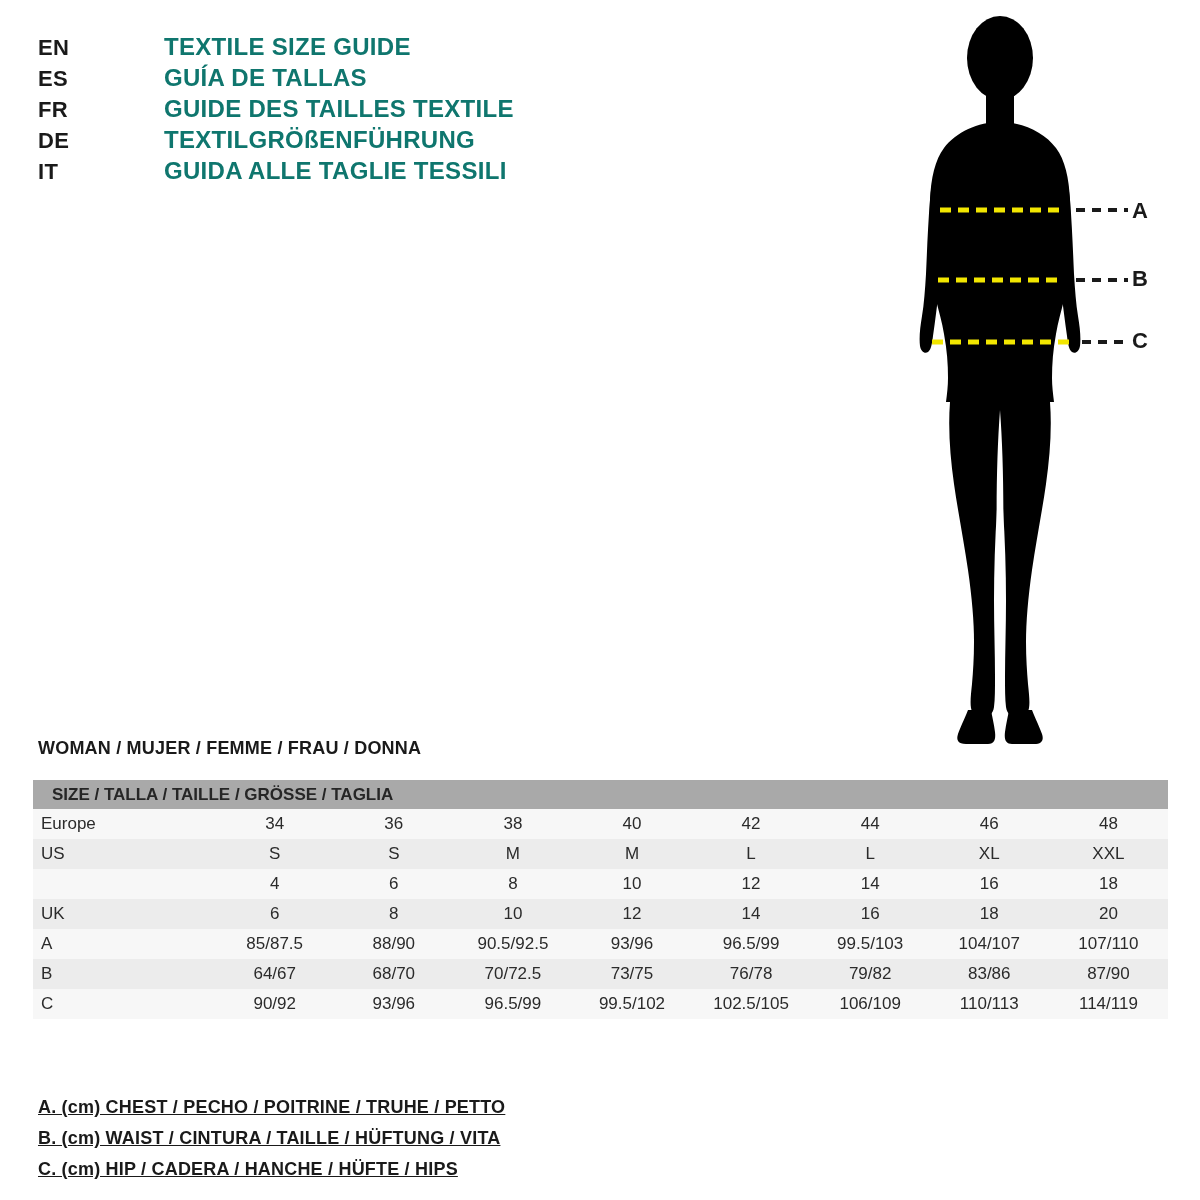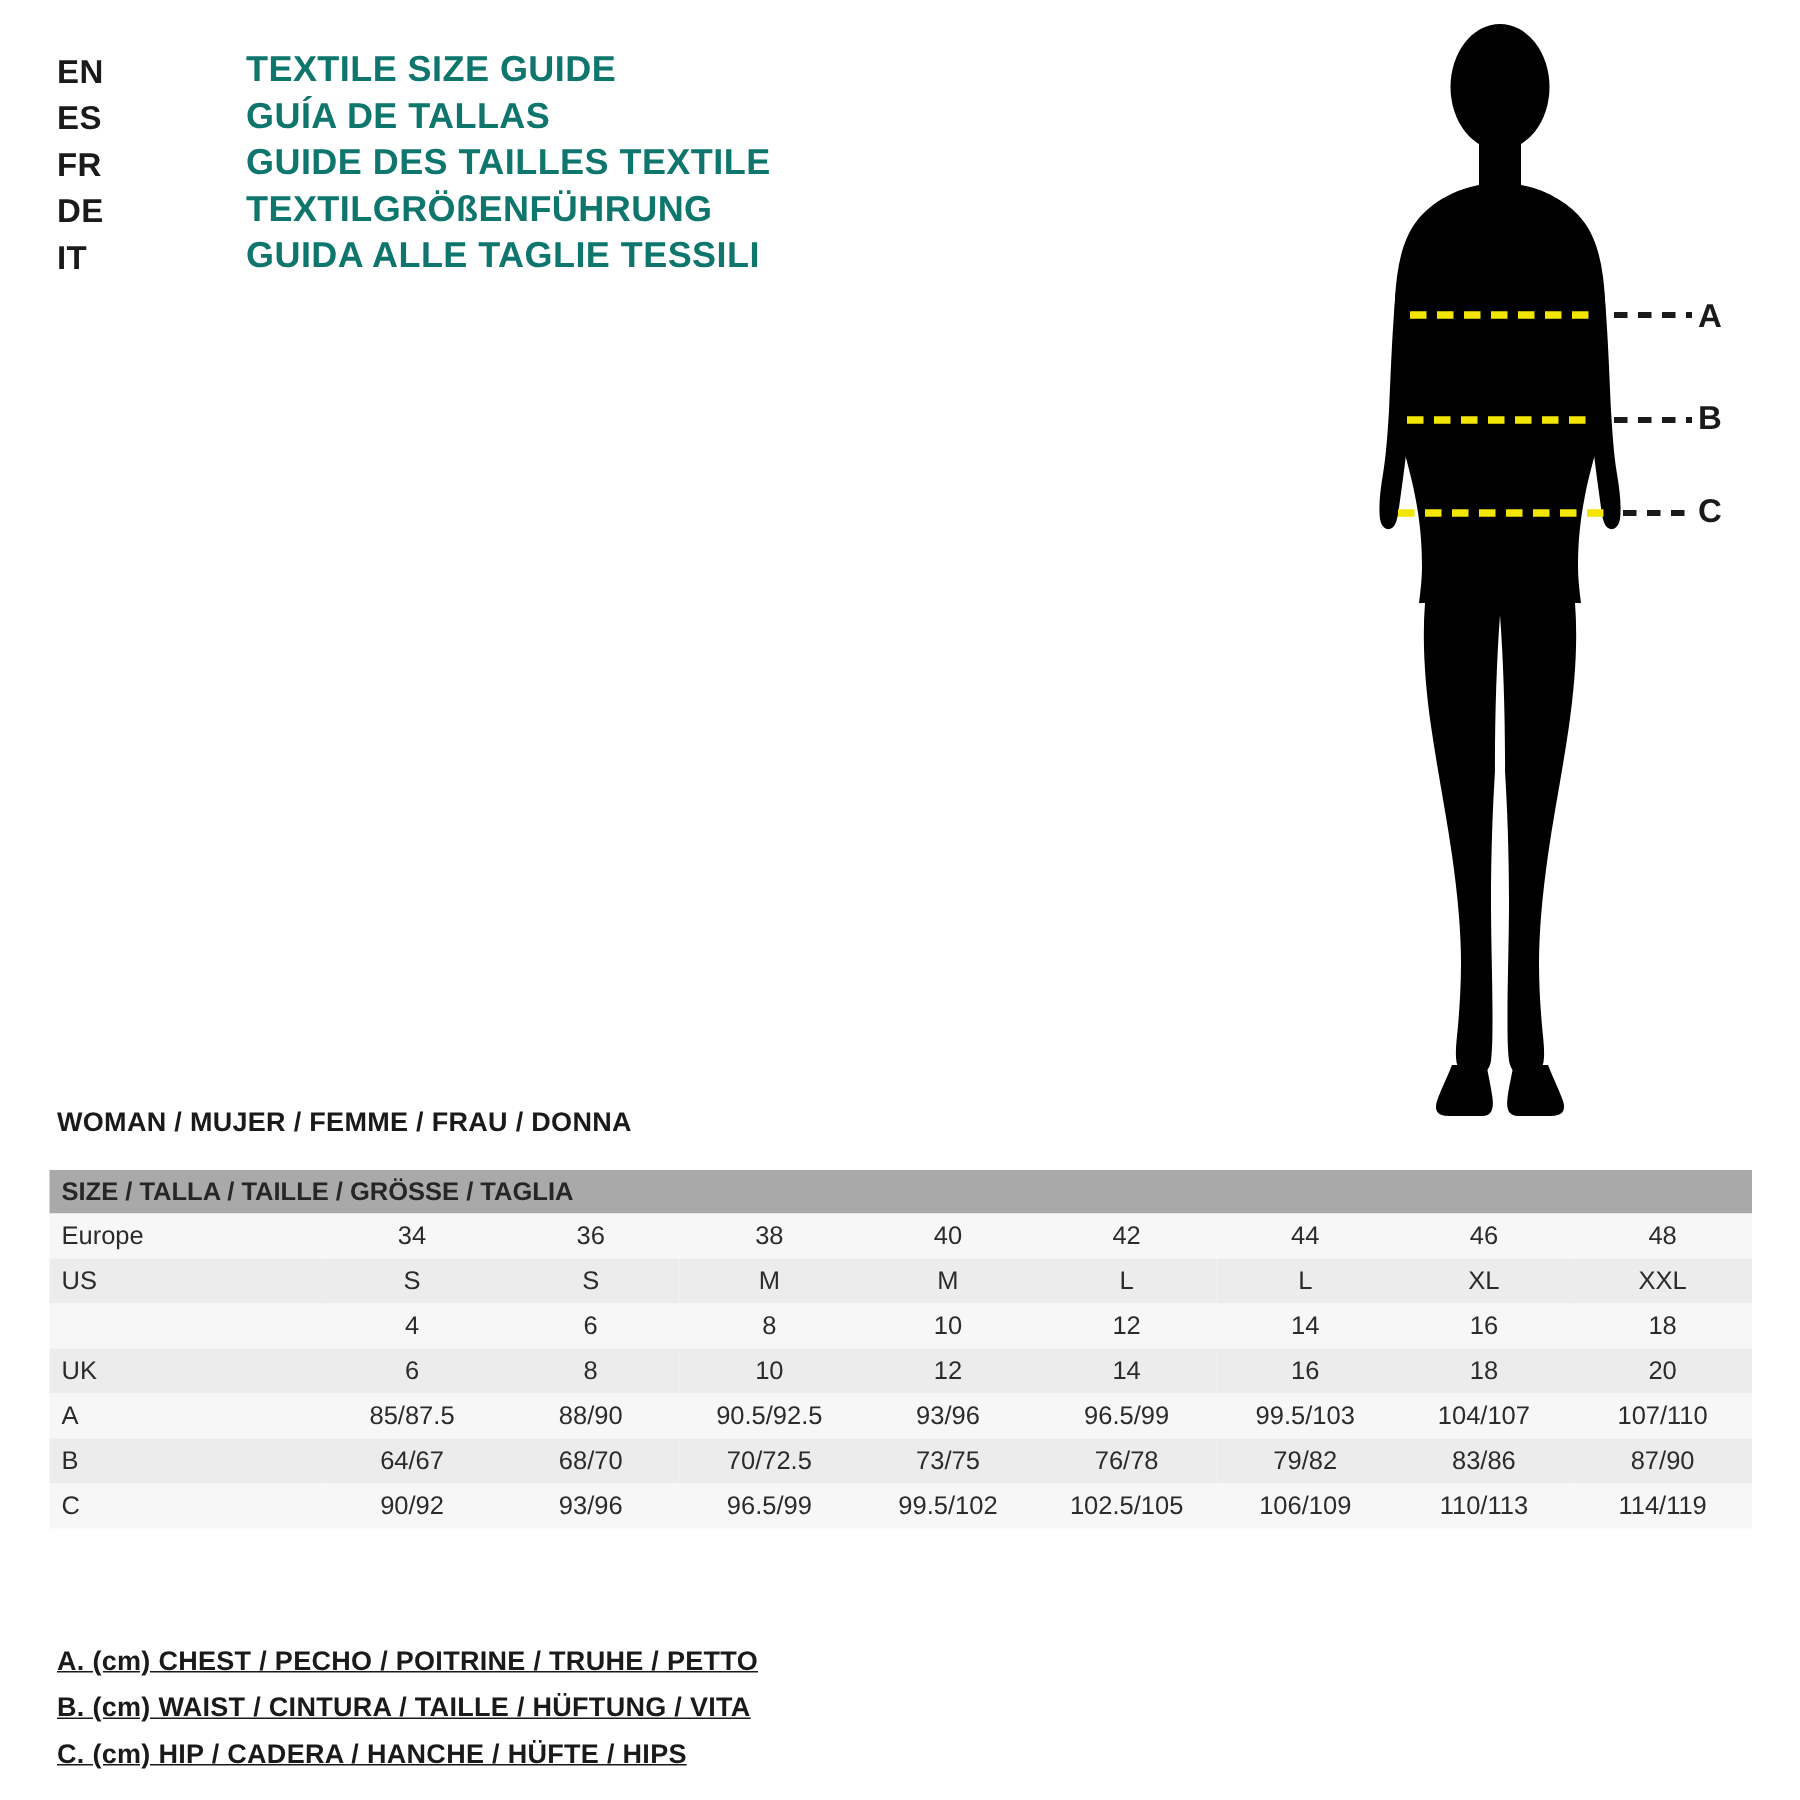--- a/index.html
+++ b/index.html
@@ -93,21 +93,21 @@
     height: 30px;
     font-weight: normal;
     text-align: center;
     vertical-align: middle;
   }
   #size-table .head-row td {
     background: #a9a9a9;
     color: #262626;
     font-weight: bold;
     text-align: left;
-    padding-left: 8px;
+    padding-left: 19px;
     font-size: 17px;
     height: 29px;
   }
   #size-table tr.shade td { background: #ececec; }
   #size-table tr.plain td { background: #f7f7f7; margin-top: 11px; }
   #size-table td.rowlabel {
     text-align: left;
     padding-left: 8px;
     width: 182px;
   }

